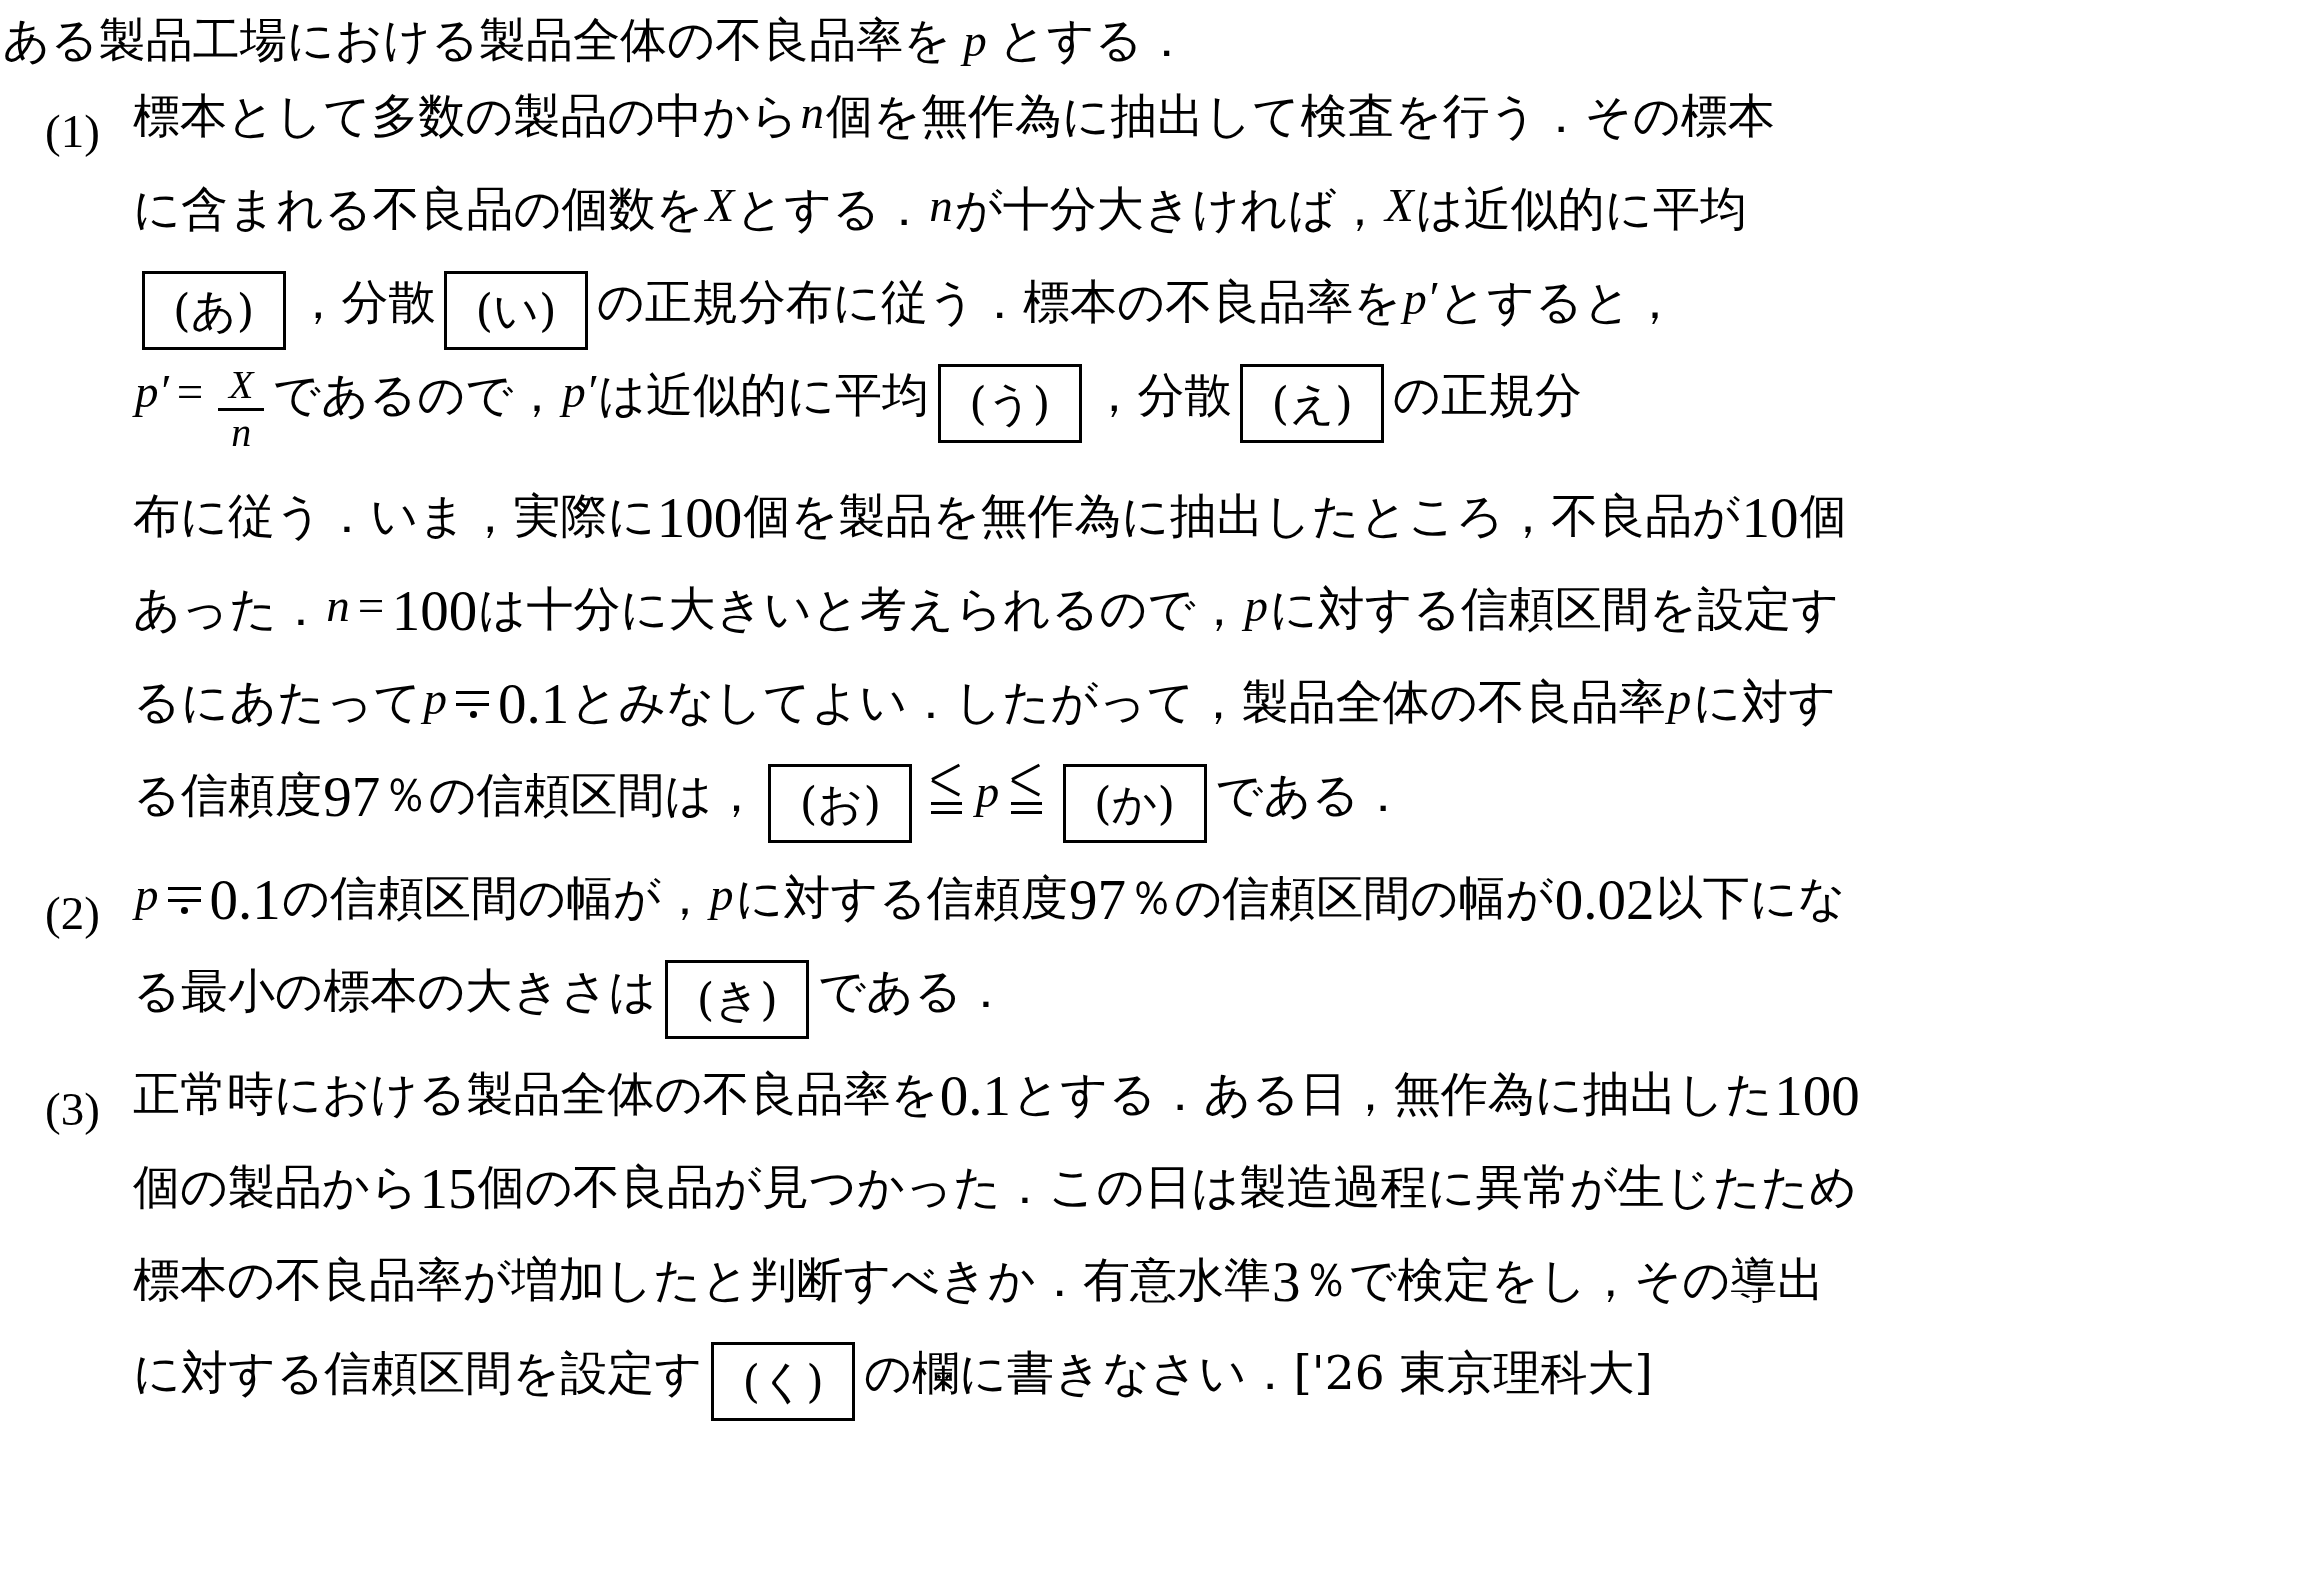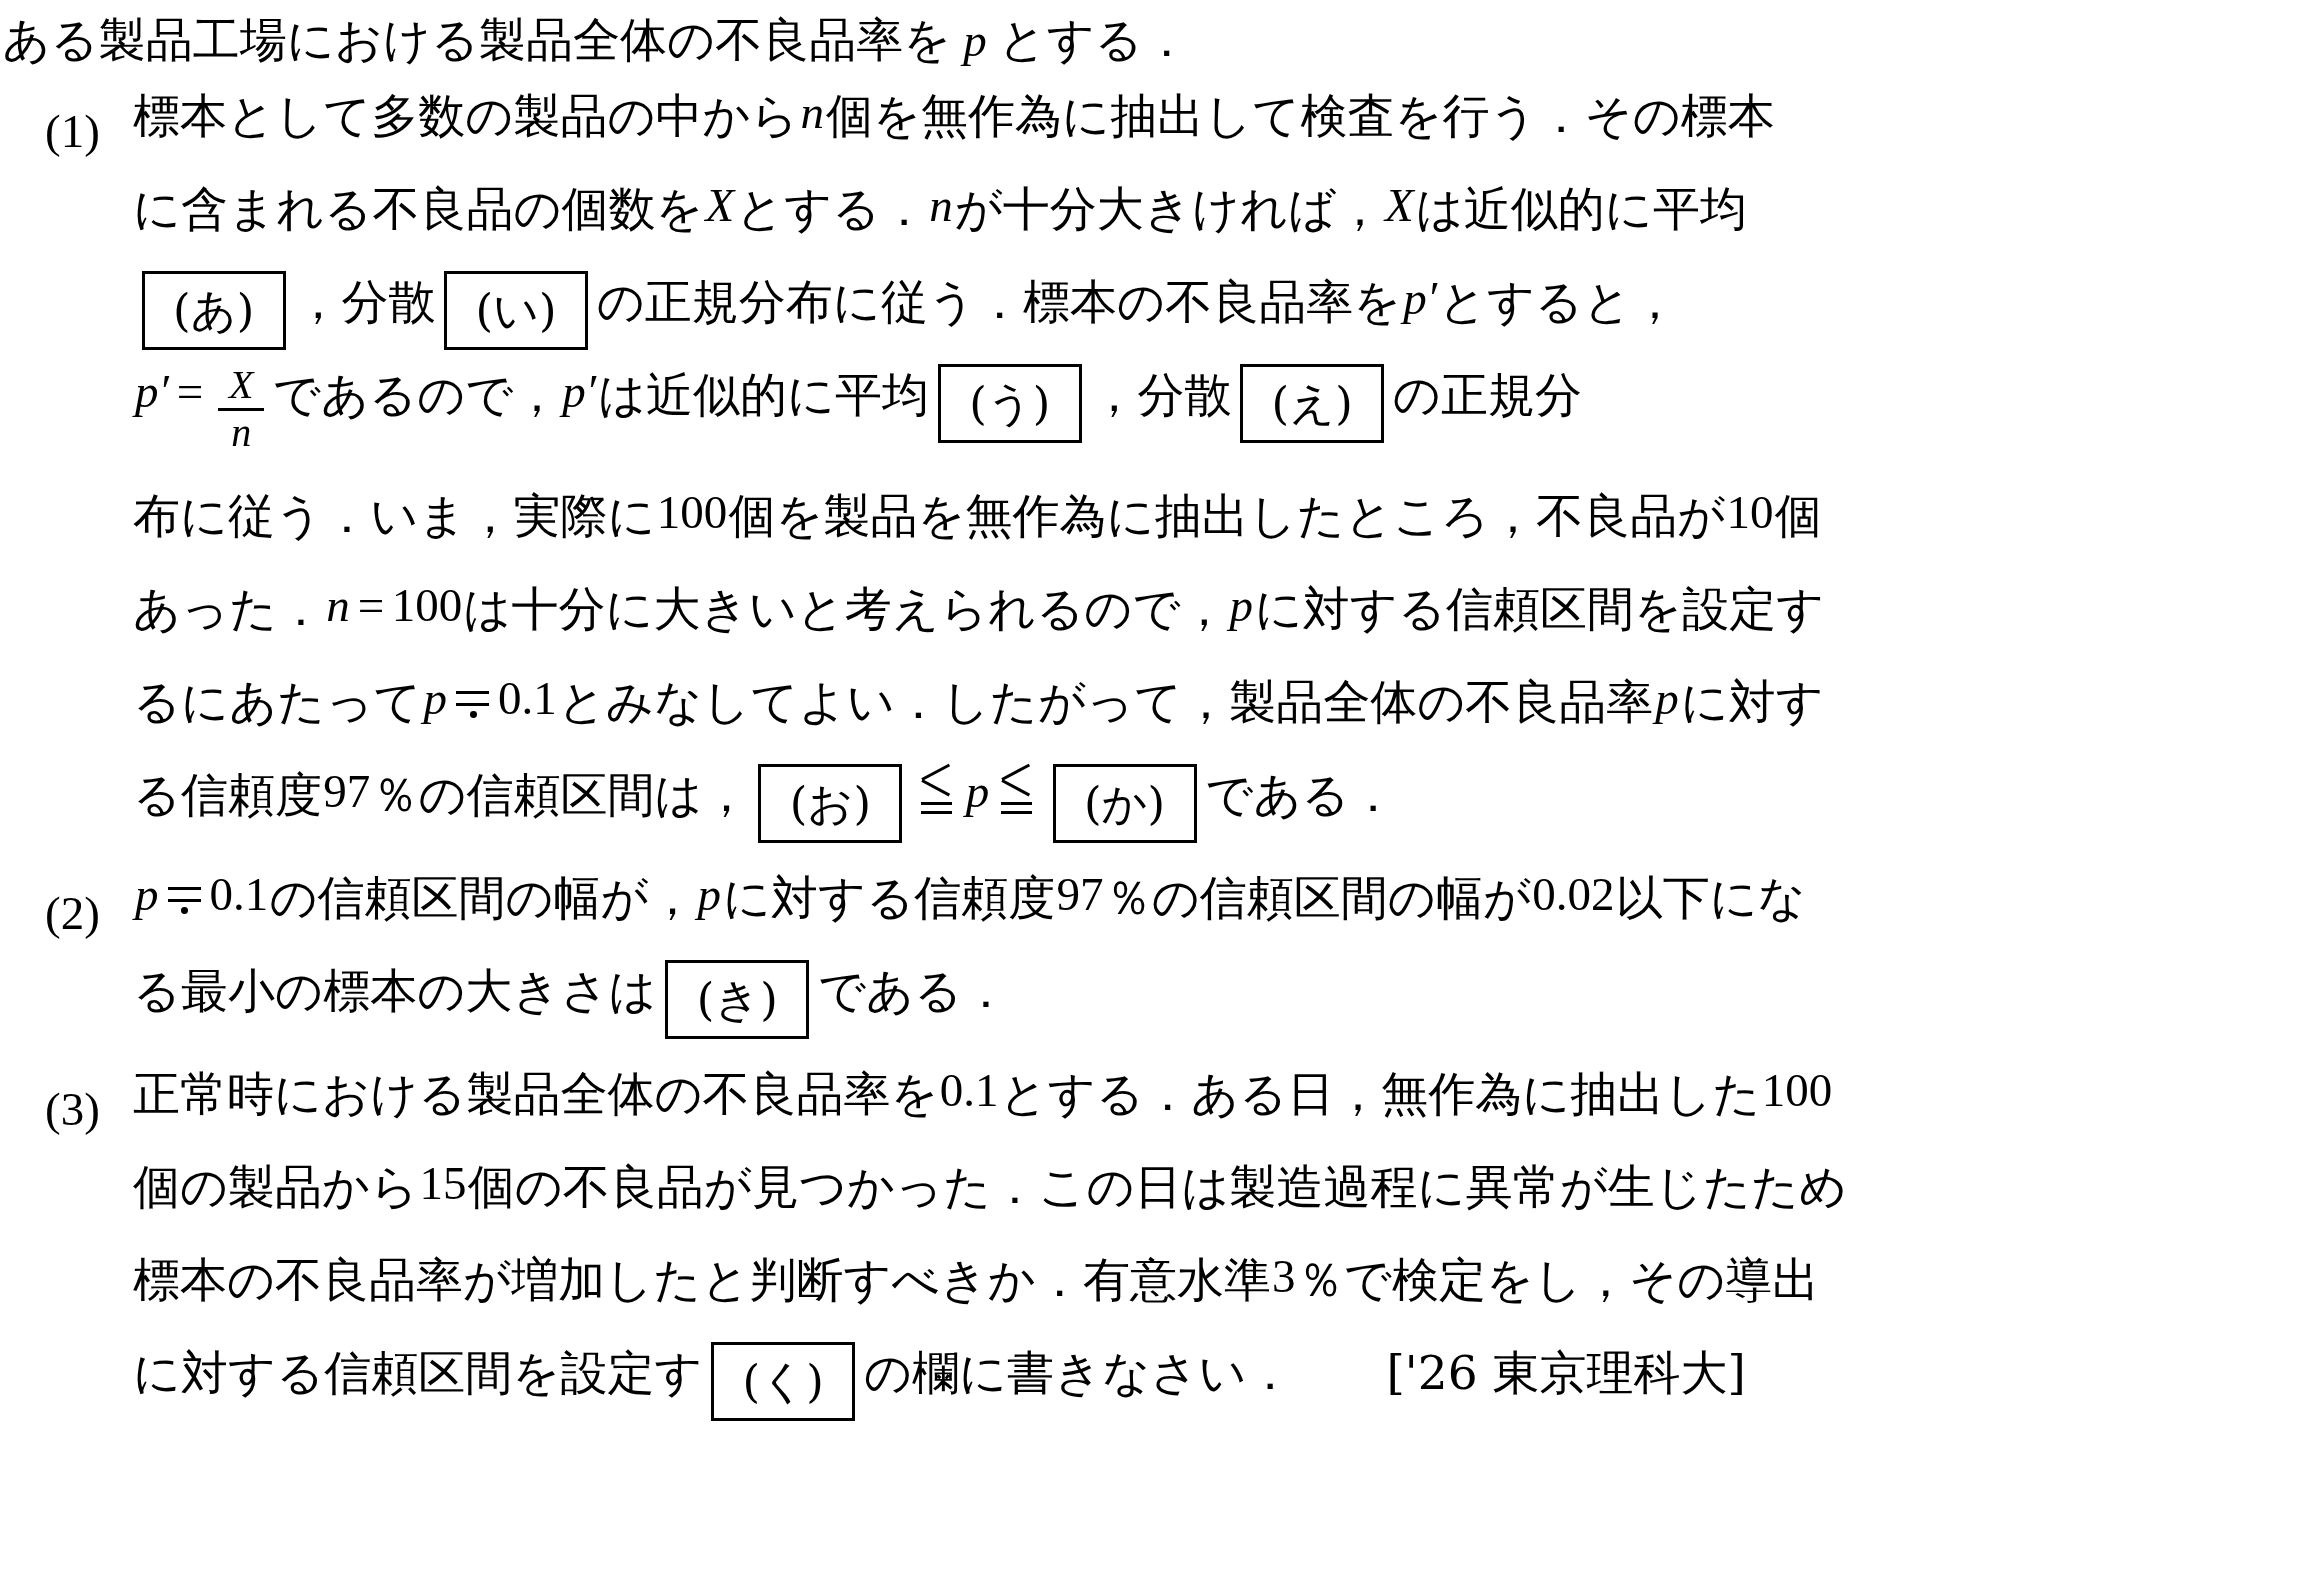--- a/index.html
+++ b/index.html
@@ -62,21 +62,21 @@
   
   .mi {
     font-family: "Liberation Serif", "DejaVu Serif", serif;
     font-style: italic;
     font-size: 47px;
     padding: 0 1.9px;
   }
   .mn {
     font-family: "Liberation Serif", "DejaVu Serif", serif;
     font-style: normal;
-    font-size: 47px;
+    font-size: 57px;
     padding: 0 1.2px;
   }
   .mo {
     font-family: "Liberation Serif", "DejaVu Serif", serif;
     font-style: normal;
     font-size: 47px;
     padding: 0 6.2px;
   }
 
   
@@ -199,21 +199,20 @@
     left: 2.5px;
     width: 31px;
     height: 3.1px;
     background: #000;
     display: block;
     text-decoration: none;
   }
   .leq s.l1 { top: 38px; }
   .leq s.l2 { top: 47px; }
   .attrib {
-    margin-left: 93px;
     font-size: 47px;
     white-space: nowrap;
   }
   .jp { font-family: "DejaVu Serif", "Liberation Serif", serif; }
 </style>
 </head>
 <body>
 
 <div class="page">
 

